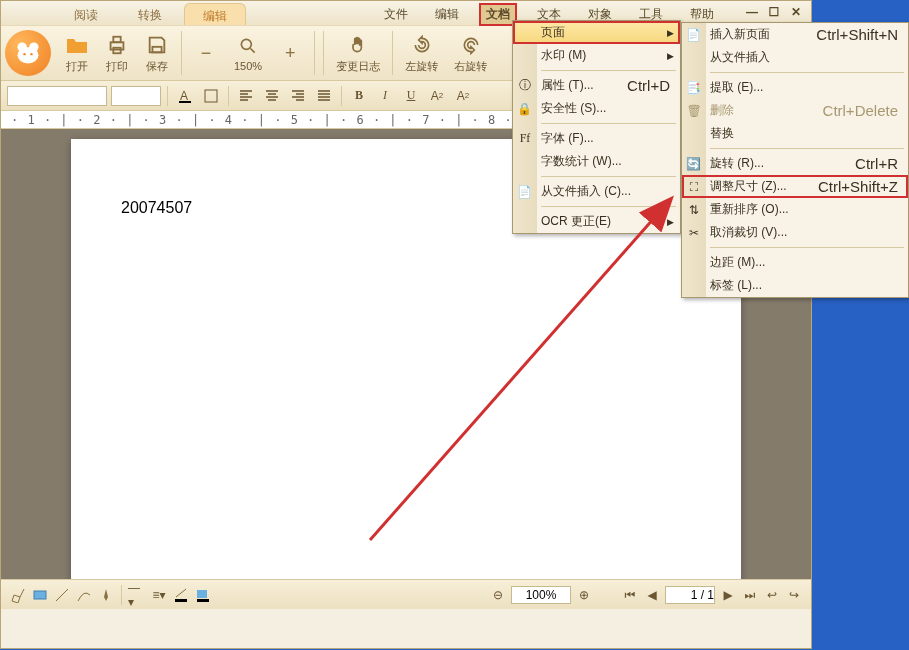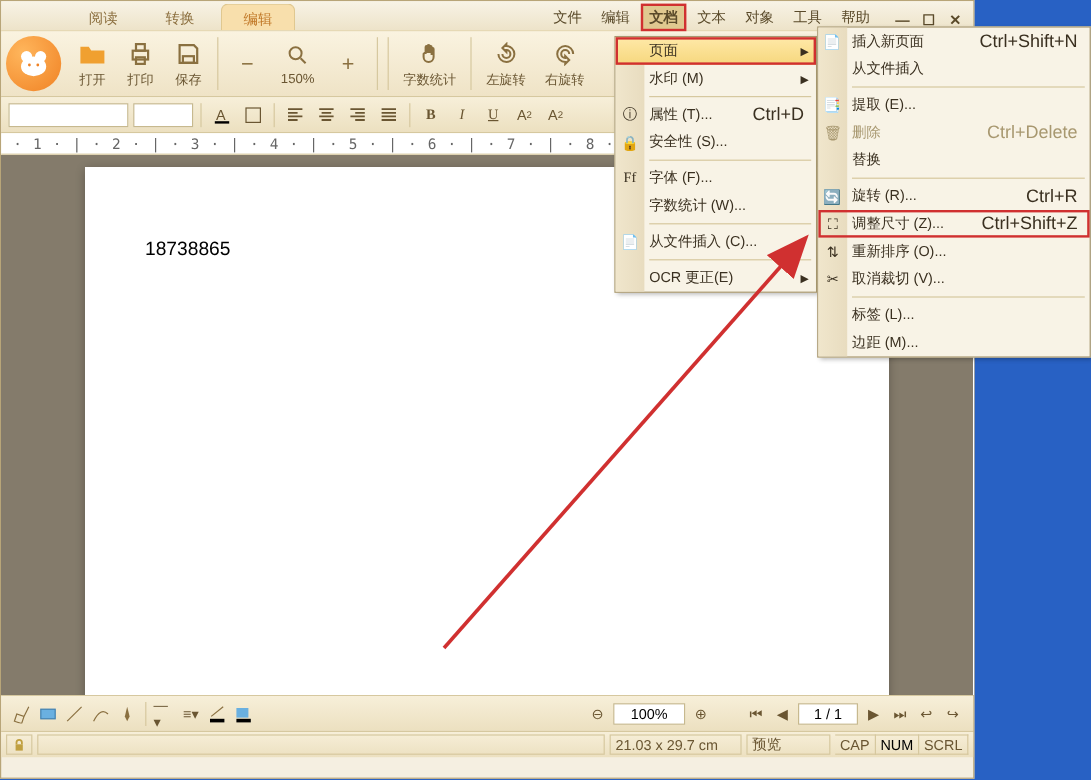--- a/index.html
+++ b/index.html
@@ -5,21 +5,21 @@
 * { margin: 0; padding: 0; box-sizing: border-box; font-family: "Microsoft YaHei", Arial, sans-serif; font-size: 12px; }
 body { background: #2861c4; width: 909px; height: 650px; overflow: hidden; position: relative; }
 .app-window { width: 812px; height: 649px; background: #f5efe1; position: relative; border: 1px solid #b8a578; }
 
 
 .top-tabs { height: 24px; display: flex; align-items: flex-end; background: linear-gradient(#f8f3e6, #ede3c9); padding-left: 55px; position: relative; }
 .tab { height: 22px; padding: 2px 18px 0; border-radius: 6px 6px 0 0; color: #8b6e3e; margin-right: 4px; cursor: pointer; line-height: 20px; }
 .tab.active { background: #f8dfac; color: #c07828; border: 1px solid #e0c890; border-bottom: none; }
 
 
-.menu-bar { position: absolute; top: 3px; right: 6px; display: flex; align-items: flex-end; gap: 4px; z-index: 4; }
+.menu-bar { position: absolute; top: 3px; right: 6px; display: flex; align-items: flex-start; gap: 15px; z-index: 4; }
 .menu-item { padding: 2px 6px; color: #5a4a2a; cursor: pointer; }
 .menu-item.open { background: #e0c890; outline: 2px solid #d03030; outline-offset: -1px; font-weight: bold; }
 .win-controls { display: flex; gap: 4px; margin-left: 8px; }
 .win-btn { width: 18px; height: 16px; display: flex; align-items: center; justify-content: center; color: #5a4a2a; font-weight: bold; cursor: pointer; }
 
 
 .toolbar { height: 56px; background: linear-gradient(#faf3e0, #efe3c6); border-top: 1px solid #e6d9b5; border-bottom: 1px solid #d6c89f; display: flex; align-items: center; padding: 2px 4px; }
 .logo-circle { width: 46px; height: 46px; border-radius: 50%; background: radial-gradient(circle at 30% 30%, #ffb65c, #f08224); display: flex; align-items: center; justify-content: center; margin-right: 6px; }
 .logo-circle svg { width: 28px; height: 28px; }
 .tool-btn { display: flex; flex-direction: column; align-items: center; padding: 2px 8px; color: #6a5632; cursor: pointer; gap: 2px; }
@@ -47,33 +47,33 @@
 
 .doc-area::-webkit-scrollbar { width: 16px; height: 16px; }
 .doc-area::-webkit-scrollbar-track { background: #ece4d0; }
 .doc-area::-webkit-scrollbar-thumb { background: #c7b98e; border: 1px solid #b0a078; }
 
 
 .bottom-bar1 { height: 30px; background: linear-gradient(#f7efd9, #ece0c0); border-top: 1px solid #d6c89f; display: flex; align-items: center; padding: 0 8px; gap: 6px; }
 .bb-left { display:flex; gap:4px; align-items:center; }
 .bb-right { margin-left: auto; display:flex; gap:4px; align-items:center; }
 .zoom-combo { width: 60px; height: 18px; background: #fff; border: 1px solid #c7b98e; text-align: center; line-height: 16px; }
-.page-input { width: 50px; height: 18px; background: #fff; border: 1px solid #c7b98e; text-align: center; line-height: 16px; }
+.page-input { width: 50px; height: 18px; background: #fff; border: 1px solid #c7b98e; text-align: right; line-height: 16px; }
 .nav-btn { width: 18px; height: 18px; display: flex; align-items: center; justify-content: center; color: #6a5632; cursor: pointer; }
 
 
 .status-bar { height: 22px; background: linear-gradient(#f7efd9, #ece0c0); border-top: 1px solid #d6c89f; display: flex; align-items: center; padding: 0 4px; gap: 4px; font-size: 11px; color: #6a5632; }
 .status-cell { border: 1px solid #d6c89f; height: 17px; padding: 0 4px; display: flex; align-items: center; }
 .status-cell.flex { flex: 1; }
 .status-right { display: flex; gap: 0; }
 .status-right .status-cell { border-left: none; }
 
 
 .menu-dropdown { position: absolute; background: #f8f3e6; border: 1px solid #a89870; box-shadow: 2px 2px 4px rgba(0,0,0,0.3); z-index: 10; }
-.menu-dropdown.m1 { top: 29px; left: 511px; width: 169px; }
+.menu-dropdown.m1 { top: 19px; left: 511px; width: 169px; }
 .menu-dropdown.m2 { top: 21px; left: 680px; width: 228px; }
 .m-row { height: 23px; display: flex; align-items: center; padding: 0 6px 0 28px; color: #3a3020; cursor: pointer; position: relative; }
 .m-row.highlight { background: linear-gradient(#ffe9a8, #f6d77d); }
 .m-row.hl-box { outline: 2px solid #d03030; outline-offset: -2px; }
 .m-row.disabled { color: #a89870; }
 .m-row .m-ic { position: absolute; left: 4px; width: 16px; height: 16px; display: flex; align-items: center; justify-content: center; }
 .m-row .m-arrow { position: absolute; right: 6px; font-size: 9px; }
 .m-row .m-short { position: absolute; right: 10px; font-size: 15px; }
 .m-sep { height: 1px; background: #d6c89f; margin: 3px 4px 3px 28px; }
 .m-iconstrip { position: absolute; left: 0; top: 0; bottom: 0; width: 24px; background: linear-gradient(to right, #f0e6cc, #e8dcbf); }
@@ -163,21 +163,21 @@
       <div class="ic" style="font-size:18px;color:#8a7040">+</div>
     </div>
     <div class="tool-sep"></div>
     <div class="tool-sep"></div>
     <div class="tool-btn">
       <div class="ic">
           <svg viewBox="0 0 24 24" width="20" height="20" fill="none" stroke="#8a7040" stroke-width="2">
             <path d="M8 12V5a1 1 0 012 0v6M10 11V4a1 1 0 012 0v7M12 11V5a1 1 0 012 0v8M14 13V7a1 1 0 012 0v8a5 5 0 01-10 0v-3l2-2"></path>
           </svg>
         </div>
-      <div class="lbl">字数统计</div>
+      <div class="lbl">变更日志</div>
     </div>
     <div class="tool-sep"></div>
     <div class="tool-btn">
       <div class="ic">
           <svg viewBox="0 0 24 24" width="20" height="20" fill="none" stroke="#8a7040" stroke-width="2">
             <path d="M4 12a8 8 0 108-8V2L8 6l4 4V8a4 4 0 11-4 4"></path>
           </svg>
         </div>
       <div class="lbl">左旋转</div>
     </div>
@@ -240,21 +240,21 @@
         <sub style="font-size:8px">2</sub>
       </div>
   </div>
 
   <div class="ruler">
     <div class="ruler-ticks">· 1 · | · 2 · | · 3 · | · 4 · | · 5 · | · 6 · | · 7 · | · 8 · | · 9 · | · 10 · | · 11 · | · 12 · | · 13 · | · 14 · | · 15 · | · 16 · | · 17 · | · 18 · | · 19</div>
   </div>
 
   <div class="doc-area">
     <div class="doc-page">
-      <div class="doc-content">18738865</div>
+      <div class="doc-content">20074507</div>
     </div>
   </div>
 
   <div class="bottom-bar1">
     <div class="bb-left">
       <div class="nav-btn">
           <svg class="icon-svg" viewBox="0 0 16 16" fill="none" stroke="#8a7040">
             <path d="M2 14l2-6 6 2-2 6z M10 10l4-8"></path>
           </svg>
         </div>
@@ -302,36 +302,20 @@
       <div class="nav-btn">⏮</div>
       <div class="nav-btn">◀</div>
       <div class="page-input">1 / 1</div>
       <div class="nav-btn">▶</div>
       <div class="nav-btn">⏭</div>
       <div class="nav-btn">↩</div>
       <div class="nav-btn">↪</div>
     </div>
   </div>
 
-  <div class="status-bar">
-    <div class="status-cell">
-        <svg width="12" height="12" viewBox="0 0 16 16" fill="#c0a040">
-          <rect x="4" y="7" width="8" height="7"></rect>
-          <path d="M5 7V5a3 3 0 016 0v2" fill="none" stroke="#c0a040" stroke-width="2"></path>
-        </svg>
-      </div>
-    <div class="status-cell flex"></div>
-    <div class="status-cell" style="width:110px">21.03 x 29.7 cm</div>
-    <div class="status-cell" style="width:70px">预览</div>
-    <div class="status-right">
-      <div class="status-cell">CAP</div>
-      <div class="status-cell" style="color:#000">NUM</div>
-      <div class="status-cell">SCRL</div>
-    </div>
-  </div>
 
   <div class="menu-dropdown m1">
     <div class="m-iconstrip"></div>
     <div class="m-row highlight hl-box">
       <span>页面</span>
       <span class="m-arrow">▶</span>
     </div>
     <div class="m-row">
       <span>水印 (M)</span>
       <span class="m-arrow">▶</span>
@@ -403,24 +387,24 @@
     <div class="m-row">
       <span class="m-ic">⇅</span>
       <span>重新排序 (O)...</span>
     </div>
     <div class="m-row">
       <span class="m-ic">✂</span>
       <span>取消裁切 (V)...</span>
     </div>
     <div class="m-sep"></div>
     <div class="m-row">
+      <span>边距 (M)...</span>
+    </div>
+    <div class="m-row">
       <span>标签 (L)...</span>
-    </div>
-    <div class="m-row">
-      <span>边距 (M)...</span>
     </div>
   </div>
 
 </div>
 
 <svg class="arrow-svg" viewBox="0 0 400 380">
   <defs>
     <marker id="arrowhead" markerWidth="12" markerHeight="10" refX="10" refY="5" orient="auto">
       <polygon points="0 0, 12 5, 0 10" fill="#d03030"></polygon>
     </marker>

